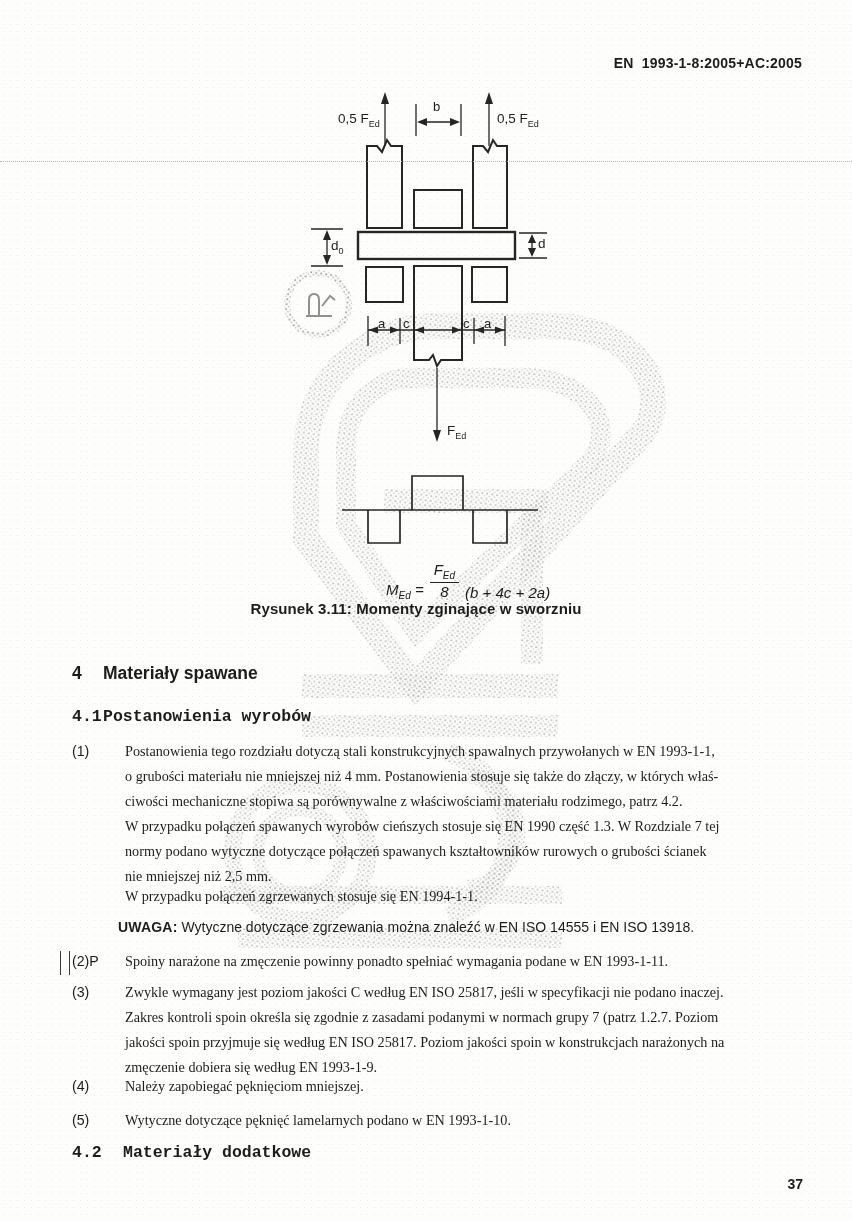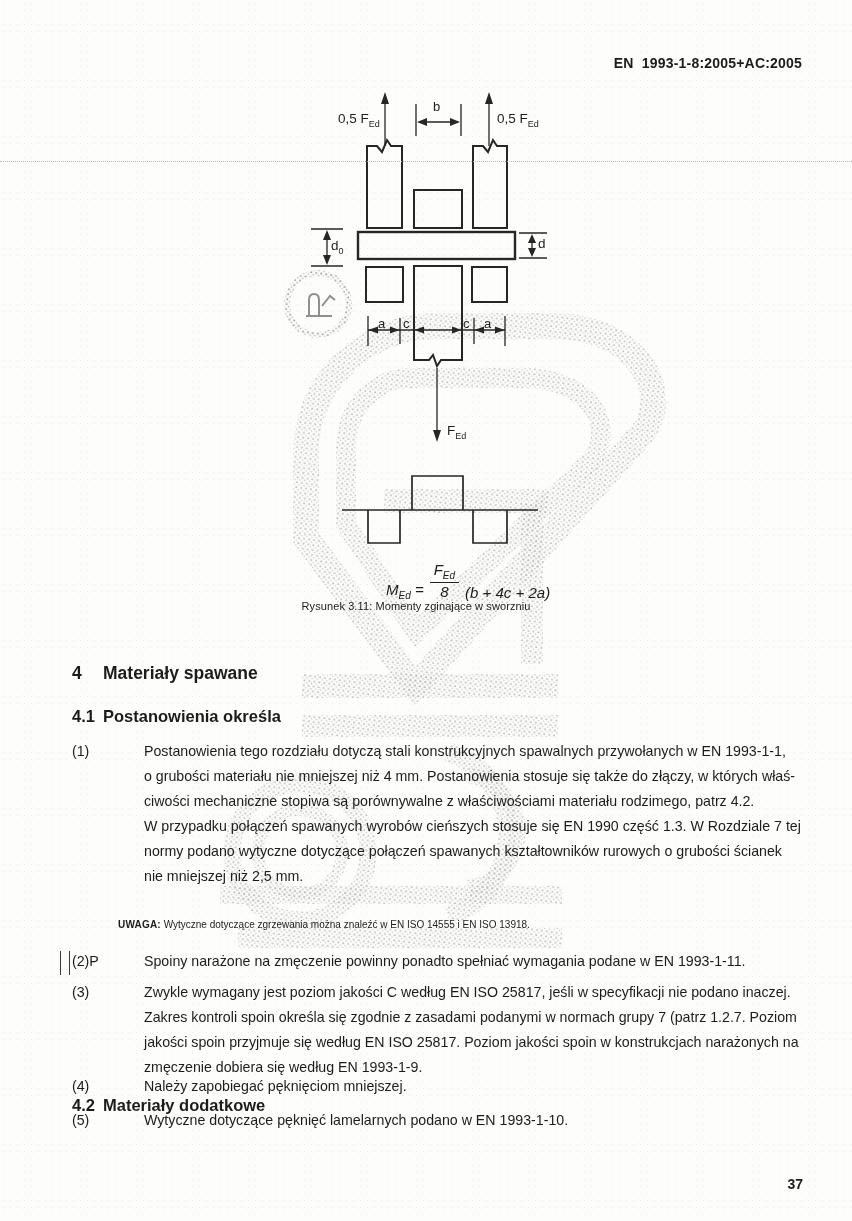--- a/index.html
+++ b/index.html
@@ -17,29 +17,29 @@
   .scanline{left:0; top:161px; width:852px; border-top:1px dotted #adadad; opacity:.85; z-index:2;}
   .header-ref{top:55px; right:50px; font-weight:bold; font-size:14px; white-space:pre; letter-spacing:.2px;}
   .fig-label{font-size:13.5px; color:#1e1e1e; white-space:pre;}
   .fig-label sub{font-size:9px;}
   .dim-label{font-size:13px;}
   .formula{top:562px; left:386px; display:flex; align-items:flex-end; gap:6px; font-size:15px;font-style:italic;}
   .formula sub{font-size:10px;}
   .frac{display:inline-flex; flex-direction:column; align-items:center; line-height:1.1;}
   .frac .num{border-bottom:1.4px solid #222; padding:0 4px 1px;}
   .frac .den{padding-top:1px;}
-  .fig-caption{top:600px; left:156px; width:520px; text-align:center; font-weight:normal; font-size:11px; letter-spacing:.1px;}
+  .fig-caption{top:600px; left:156px; width:520px; text-align:center; font-weight:bold; font-size:15px; letter-spacing:.1px;}
   .heading{left:72px; font-weight:bold; display:flex;}
   .heading .hnum{width:31px; flex:none;}
   .h-l1{font-size:17.5px;}
-  .h-l2{font-size:16.5px;}
+  .h-l2{font-size:16.5px;font-family:Liberation Mono, monospace;}
   .clause{left:72px; font-size:14.2px; line-height:25px;}
   .clause .cnum{position:absolute; left:0; top:0;}
-  .clause .ctext{margin-left:72px; white-space:pre;}
-  .note-line{left:118px; font-size:10px;}
+  .clause .ctext{margin-left:53px; white-space:pre;font-family:Liberation Serif, serif;}
+  .note-line{left:118px; font-size:14px;}
   .note-line b{letter-spacing:.2px;}
   .page-num{top:1176px; right:49px; font-weight:bold; font-size:14px;}
   .changebar{left:60px; top:951px; width:8px; height:24px;
     border-left:1.6px solid #3a3a3a; border-right:1.6px solid #3a3a3a; z-index:3;}
 </style>
 </head>
 <body>
 
 <div class="page">
 
@@ -147,33 +147,36 @@
   </div>
 
   <div class="abs txt fig-caption">Rysunek 3.11: Momenty zginające w sworzniu</div>
 
   <div class="abs txt heading h-l1" style="top:663px;">
     <span class="hnum">4</span>
       <span>Materiały spawane</span>
   </div>
   <div class="abs txt heading h-l2" style="top:707px;">
     <span class="hnum">4.1</span>
-      <span>Postanowienia określa</span>
+      <span>Postanowienia wyrobów</span>
   </div>
 
   <div class="abs txt clause" style="top:739px;">
     <span class="cnum">(1)</span>
     <div class="ctext">Postanowienia tego rozdziału dotyczą stali konstrukcyjnych spawalnych przywołanych w EN 1993-1-1,
 o grubości materiału nie mniejszej niż 4 mm. Postanowienia stosuje się także do złączy, w których właś-
 ciwości mechaniczne stopiwa są porównywalne z właściwościami materiału rodzimego, patrz 4.2.</div>
   </div>
   <div class="abs txt clause" style="top:814px;">
     <div class="ctext">W przypadku połączeń spawanych wyrobów cieńszych stosuje się EN 1990 część 1.3. W Rozdziale 7 tej
 normy podano wytyczne dotyczące połączeń spawanych kształtowników rurowych o grubości ścianek
 nie mniejszej niż 2,5 mm.</div>
+  </div>
+  <div class="abs txt clause" style="top:884px;">
+    <div class="ctext">W przypadku połączeń zgrzewanych stosuje się EN 1994-1-1.</div>
   </div>
   <div class="abs txt note-line" style="top:919px;">
     <b>UWAGA:</b><span> Wytyczne dotyczące zgrzewania można znaleźć w EN ISO 14555 i EN ISO 13918.</span>
   </div>
   <div class="abs changebar"></div>
   <div class="abs txt clause" style="top:949px;text-align:center;">
     <span class="cnum">(2)P</span>
     <div class="ctext">Spoiny narażone na zmęczenie powinny ponadto spełniać wymagania podane w EN 1993-1-11.</div>
   </div>
   <div class="abs txt clause" style="top:980px;">
@@ -185,20 +188,20 @@
   </div>
   <div class="abs txt clause" style="top:1074px;">
     <span class="cnum">(4)</span>
     <div class="ctext">Należy zapobiegać pęknięciom mniejszej.</div>
   </div>
   <div class="abs txt clause" style="top:1108px;">
     <span class="cnum">(5)</span>
     <div class="ctext">Wytyczne dotyczące pęknięć lamelarnych podano w EN 1993-1-10.</div>
   </div>
 
-  <div class="abs txt heading h-l2" style="top:1096px;">
+  <div class="abs txt heading h-l2" style="top:1143px;gap:20px;">
     <span class="hnum">4.2</span>
       <span>Materiały dodatkowe</span>
   </div>
 
   <div class="abs txt page-num">37</div>
 
 </div>
 
 </body></html>

